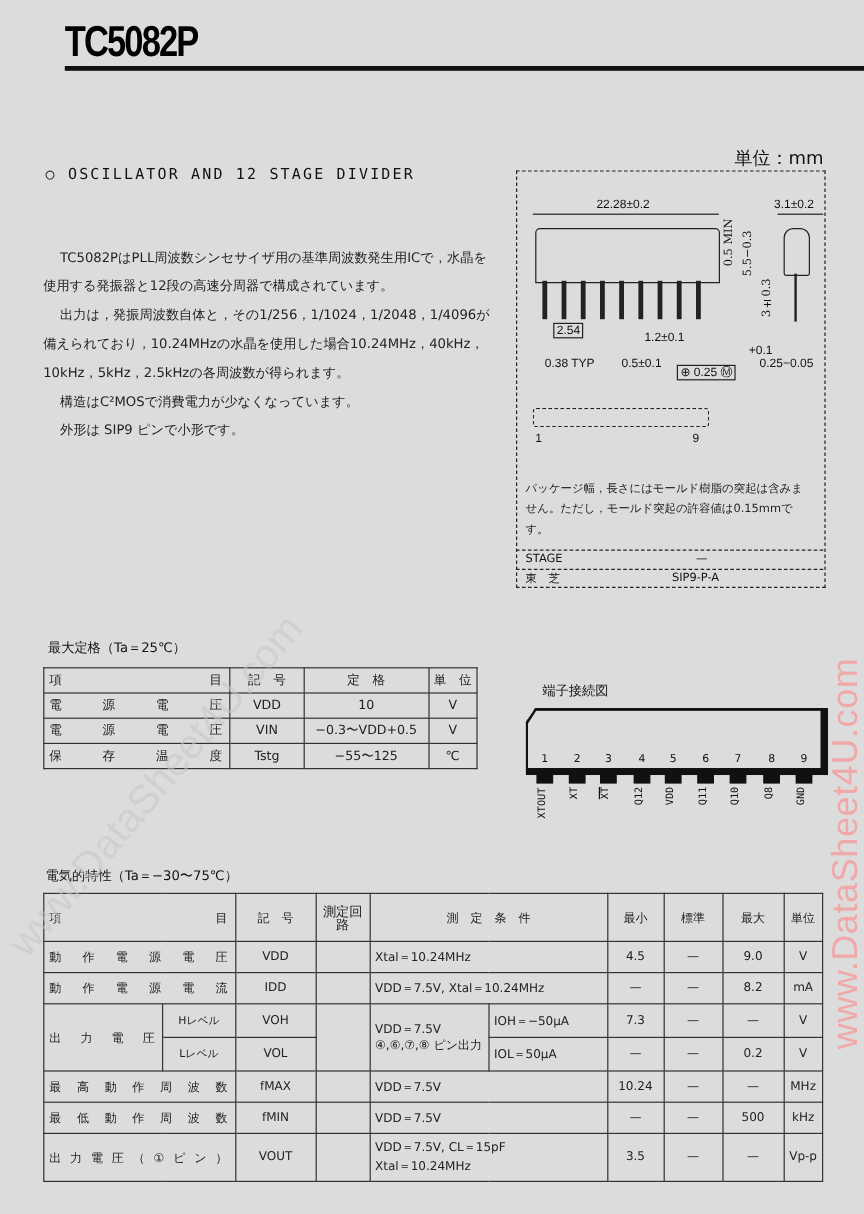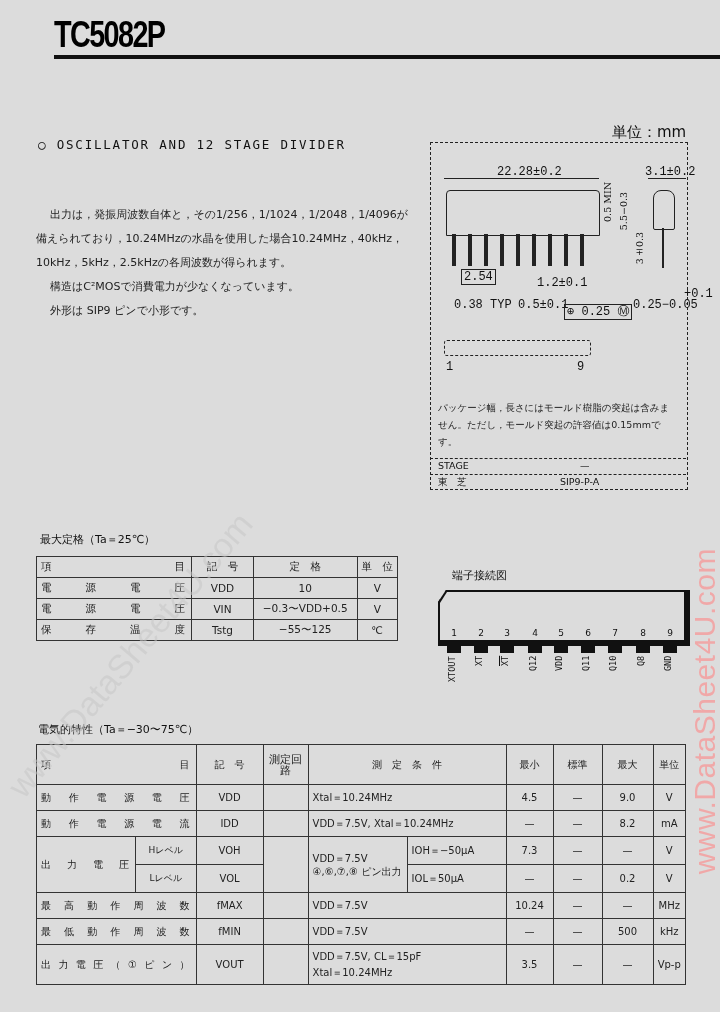--- a/index.html
+++ b/index.html
@@ -20,21 +20,21 @@
   .desc p { margin:0; text-indent:14px; }
   .unit-label { left:612px; top:123px; font-size:15px; }
 
   
   .pkg-box { left:430px; top:142px; width:256px; height:346px; border:1.5px dashed #222; }
   .pkg-line { position:absolute; background:#222; }
   .pkg-body { left:446px; top:190px; width:152px; height:44px; border:1.5px solid #222; border-radius:4px 4px 0 0; }
   .pkg-side { left:653px; top:190px; width:20px; height:38px; border:1.5px solid #222; border-radius:8px 8px 2px 2px; }
   .pkg-side-lead { left:662px; top:228px; width:2px; height:40px; background:#222; }
   .lead { position:absolute; top:234px; width:4px; height:32px; background:#222; }
-  .dim { position:absolute; font-family:Liberation Mono, monospace; font-size:12px; white-space:nowrap; }
+  .dim { position:absolute; font-family:Liberation Sans, sans-serif; font-size:10px; white-space:nowrap; }
   .dim-v { position:absolute; font-family:"DejaVu Serif", serif; font-size:9.5px; writing-mode:vertical-rl; transform:rotate(180deg); white-space:nowrap; }
   .boxed { border:1px solid #222; padding:0 2px; }
   .pkg-bottom { left:444px; top:340px; width:145px; height:14px; border:1.5px dashed #222; border-radius:3px; }
   .pkg-note { left:438px; top:399px; width:240px; font-size:9.5px; line-height:17px; color:#222; }
   .pkg-row { position:absolute; left:430px; width:256px; height:16px; border-top:1.5px dashed #222; font-size:9.5px; }
   .pkg-row span { position:absolute; top:1px; }
 
   
   .sec-title { font-size:11px; color:#111; }
   table.dt { border-collapse:collapse; position:absolute; font-size:10.5px; }
@@ -60,20 +60,21 @@
   }
 </style>
 </head>
 <body>
 
 <div class="abs part-title">TC5082P</div>
 <div class="abs title-rule"></div>
 <div class="abs subtitle">○ OSCILLATOR AND 12 STAGE DIVIDER</div>
 
 <div class="abs desc">
+  <p>TC5082PはPLL周波数シンセサイザ用の基準周波数発生用ICで，水晶を使用する発振器と12段の高速分周器で構成されています。</p>
   <p>出力は，発振周波数自体と，その1/256，1/1024，1/2048，1/4096が備えられており，10.24MHzの水晶を使用した場合10.24MHz，40kHz，10kHz，5kHz，2.5kHzの各周波数が得られます。</p>
   <p>構造はC²MOSで消費電力が少なくなっています。</p>
   <p>外形は SIP9 ピンで小形です。</p>
 </div>
 
 <div class="abs unit-label">単位：mm</div>
 <div class="abs pkg-box"></div>
 
 <div class="dim" style="left:497px;top:165px;">22.28±0.2</div>
 <div class="pkg-line abs" style="left:444px;top:178px;width:155px;height:1px;"></div>
@@ -96,21 +97,21 @@
 <div class="dim-v" style="left:634px;top:232px;">3±0.3</div>
 
 <div class="abs pkg-side"></div>
 <div class="abs pkg-side-lead"></div>
 
 <div class="dim" style="left:461px;top:270px;"><span class="boxed">2.54</span></div>
 <div class="dim" style="left:537px;top:276px;">1.2±0.1</div>
 <div class="dim" style="left:454px;top:298px;">0.38 TYP</div>
 <div class="dim" style="left:518px;top:298px;">0.5±0.1</div>
 <div class="dim" style="left:564px;top:303px;"><span class="boxed">⊕ 0.25 Ⓜ</span></div>
-<div class="dim" style="left:684px;top:287px;">+0.1</div>
+<div class="dim" style="left:624px;top:287px;">+0.1</div>
 <div class="dim" style="left:633px;top:298px;">0.25−0.05</div>
 
 <div class="abs pkg-bottom"></div>
 <div class="dim" style="left:446px;top:360px;">1</div>
 <div class="dim" style="left:577px;top:360px;">9</div>
 
 <div class="abs pkg-note">パッケージ幅，長さにはモールド樹脂の突起は含みません。ただし，モールド突起の許容値は0.15mmです。</div>
 <div class="pkg-row" style="top:458px;">
   <span style="left:8px;">STAGE</span>
   <span style="left:150px;">—</span>

